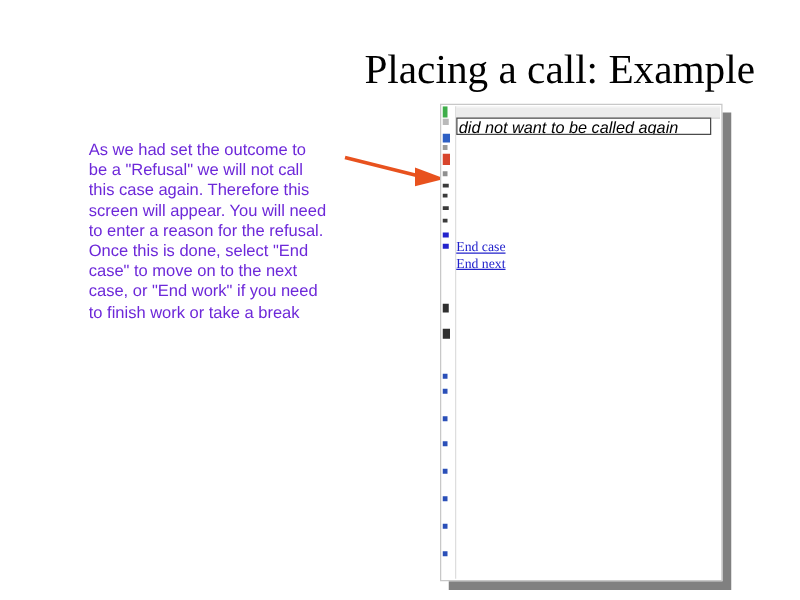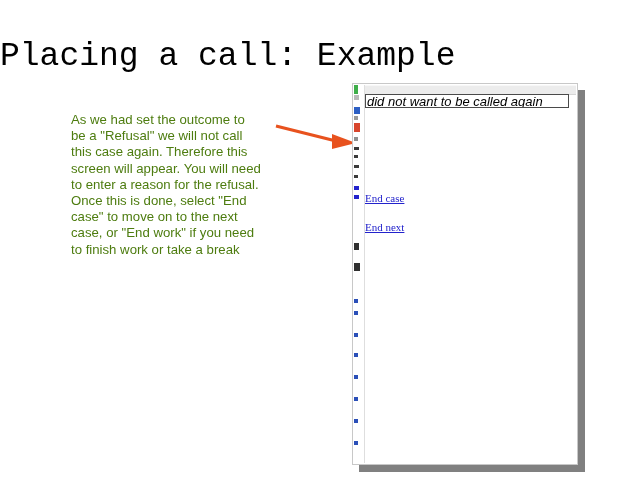--- a/index.html
+++ b/index.html
@@ -16,39 +16,39 @@
     font-family: "Liberation Sans", sans-serif;
     color: #000000;
   }
 
   
   #slide-title {
     position: absolute;
     left: 0;
     top: 38px;
     width: 604px;
-    text-align: left;
-    font-family: Liberation Mono, monospace;
+    text-align: right;
+    font-family: Liberation Serif, serif;
     font-size: 33px;
     font-weight: 400;
     letter-spacing: 0px;
     color: #000000;
     white-space: nowrap;
   }
 
   
   #body-copy {
     position: absolute;
     left: 71px;
     top: 112px;
     width: 190px;
     font-family: "Liberation Sans", sans-serif;
     font-size: 13.2px;
     line-height: 16.2px;
-    color: #4d7c0f;
+    color: #6d28d9;
     white-space: pre-wrap;
   }
 
   
   #annotation-arrow {
     position: absolute;
     left: 274px;
     top: 118px;
     width: 86px;
     height: 32px;
@@ -144,21 +144,21 @@
     position: absolute;
     left: 0;
     top: 98px;
   }
   #embedded-links a {
     display: block;
     font-family: "Liberation Serif", serif;
     font-size: 11px;
     color: #2222cc;
     text-decoration: underline;
-    margin-bottom: 17px;
+    margin-bottom: 1px;
     width: max-content;
   }
 </style>
 </head>
 <body>
 
 <div id="slide-title">Placing a call: Example</div>
 
 <div id="body-copy">As we had set the outcome to be a "Refusal" we will not call this case again. Therefore this screen will appear. You will need to enter a reason for the refusal. Once this is done, select "End case" to move on to the next case, or "End work" if you need to finish work or take a break</div>
 

